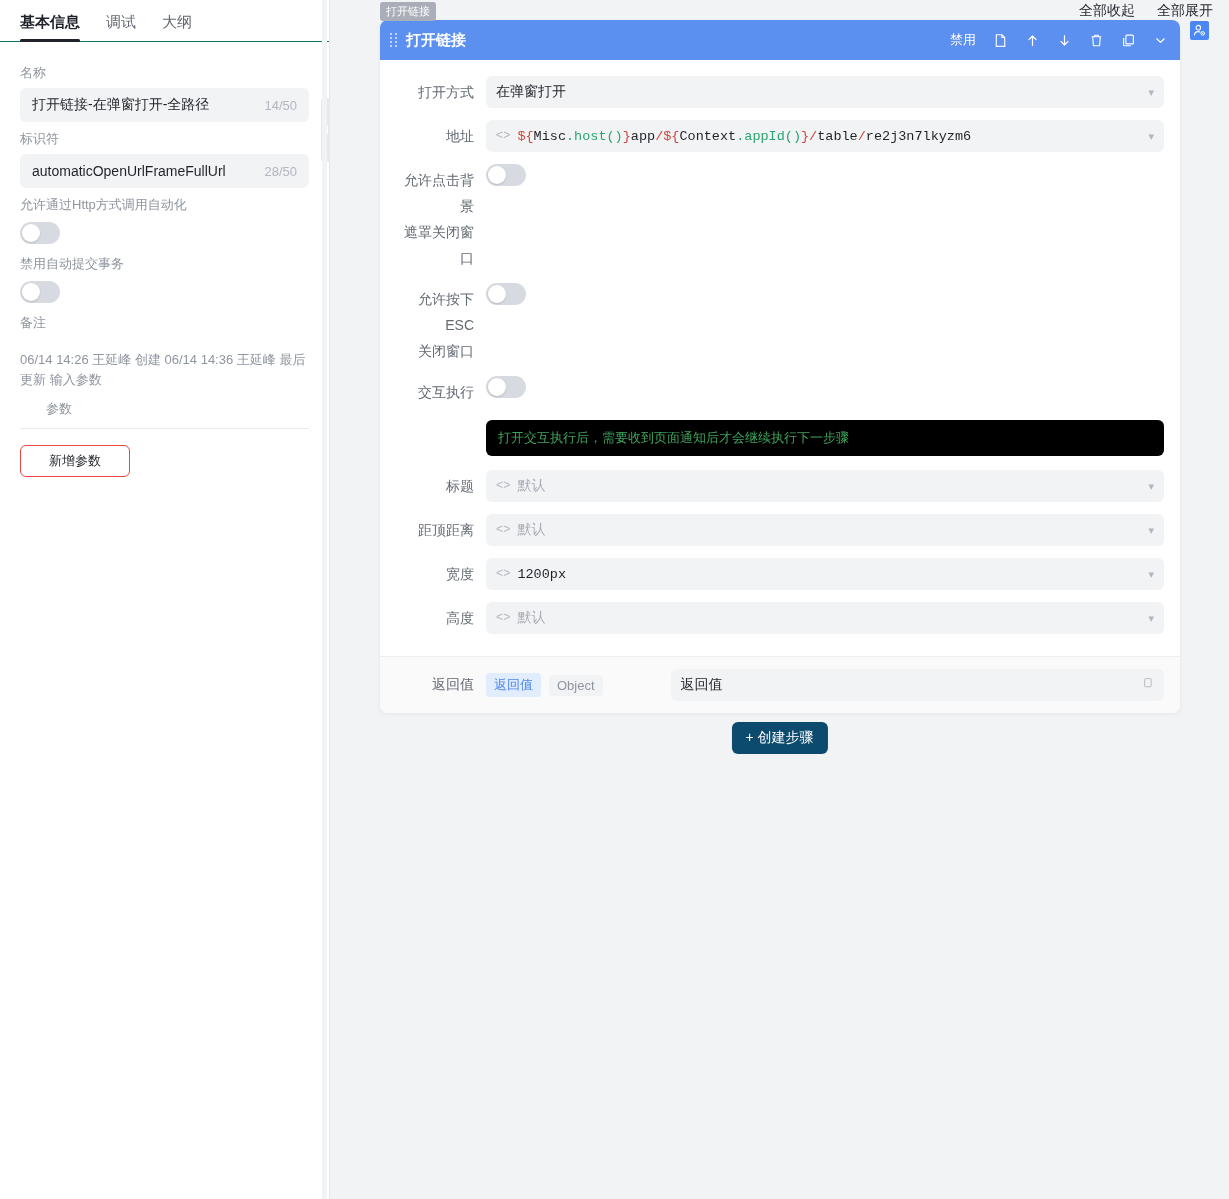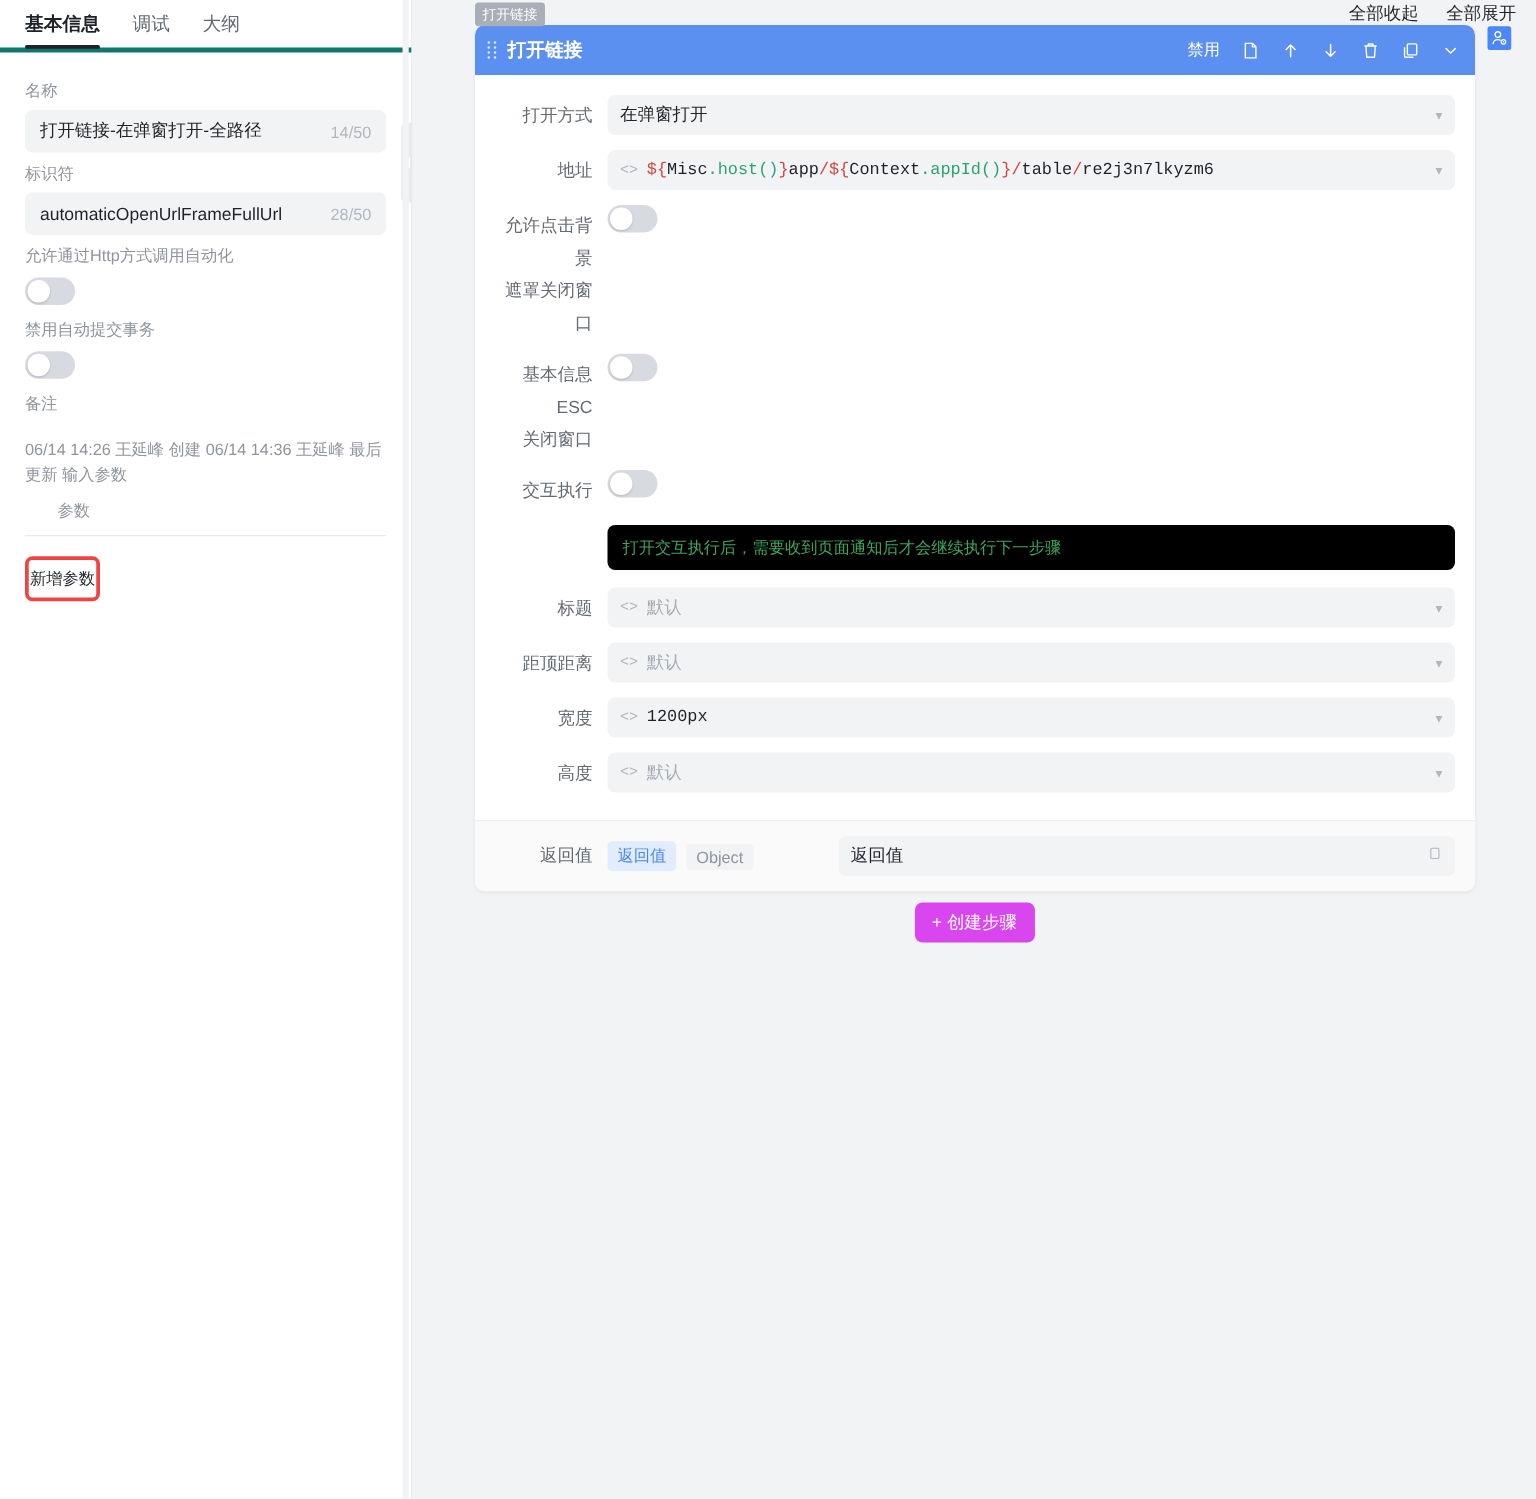--- a/index.html
+++ b/index.html
@@ -19,21 +19,21 @@
     position: absolute; left: 0; top: 0;
     width: 330px; height: 1199px;
     background: #ffffff;
     border-right: 1px solid #e5e6eb;
   }
   .tabs {
     display: flex; align-items: flex-end;
     gap: 26px;
     padding: 0 20px;
     height: 42px;
-    border-bottom: 4px solid #0f766e;
+    border-bottom: 1px solid #0f766e;
     margin: 0 0 0 0;
   }
   .tab {
     position: relative;
     font-size: 15px;
     color: #646a73;
     padding-bottom: 9px;
     cursor: pointer;
     white-space: nowrap;
   }
@@ -86,23 +86,23 @@
     padding: 10px 0 10px 26px;
     border-bottom: 1px solid #e9eaec;
   }
   .param-empty {
     text-align: center; font-size: 13px; color: #b2b7bf;
     padding: 26px 0;
     border-bottom: 1px solid #e9eaec;
   }
   .btn-outline {
     display: inline-block; margin-top: 16px;
-    border: 3px solid #ef4444; border-radius: 6px;
+    border: 1px solid #ef4444; border-radius: 6px;
     background: #fff; font-size: 13px; color: #1f2329;
-    padding: 6px 1px; cursor: pointer;
+    padding: 6px 28px; cursor: pointer;
   }
   .collapse-handle {
     position: absolute; right: -1px; top: 98px;
     width: 9px; height: 64px;
     background: #e8e9eb; border-radius: 4px 0 0 4px;
     cursor: pointer;
   }
   .collapse-handle .tri {
     position: absolute; left: 2px; top: 27px;
     width: 0; height: 0;
@@ -220,21 +220,21 @@
   .pill.gray { background: #f2f3f5; color: #8f959e; }
   .footer-input {
     flex: 1; margin-left: 60px;
     height: 32px; background: #f2f3f5; border-radius: 6px;
     display: flex; align-items: center; padding: 0 10px;
   }
   .footer-input .txt { flex: 1; font-size: 14px; color: #1f2329; }
   .create-btn {
     position: absolute; left: 50%; transform: translateX(-50%);
     top: 722px;
-    background: #d946ef; color: #fff;
+    background: #0c4a6e; color: #fff;
     border-radius: 6px; font-size: 14px;
     padding: 7px 14px; cursor: pointer;
     white-space: nowrap;
   }
 </style>
 </head>
 <body>
 
 <div class="app">
 
@@ -377,21 +377,21 @@
             <div>允许点击背景</div>
             <div>遮罩关闭窗口</div>
           </div>
           <div class="switch">
               <span class="knob"></span>
             </div>
         </div>
 
         <div class="row">
           <div class="row-label two-line">
-            <div>基本信息 ESC</div>
+            <div>允许按下 ESC</div>
             <div>关闭窗口</div>
           </div>
           <div class="switch">
               <span class="knob"></span>
             </div>
         </div>
 
         <div class="row">
           <div class="row-label">交互执行</div>
           <div class="switch">

